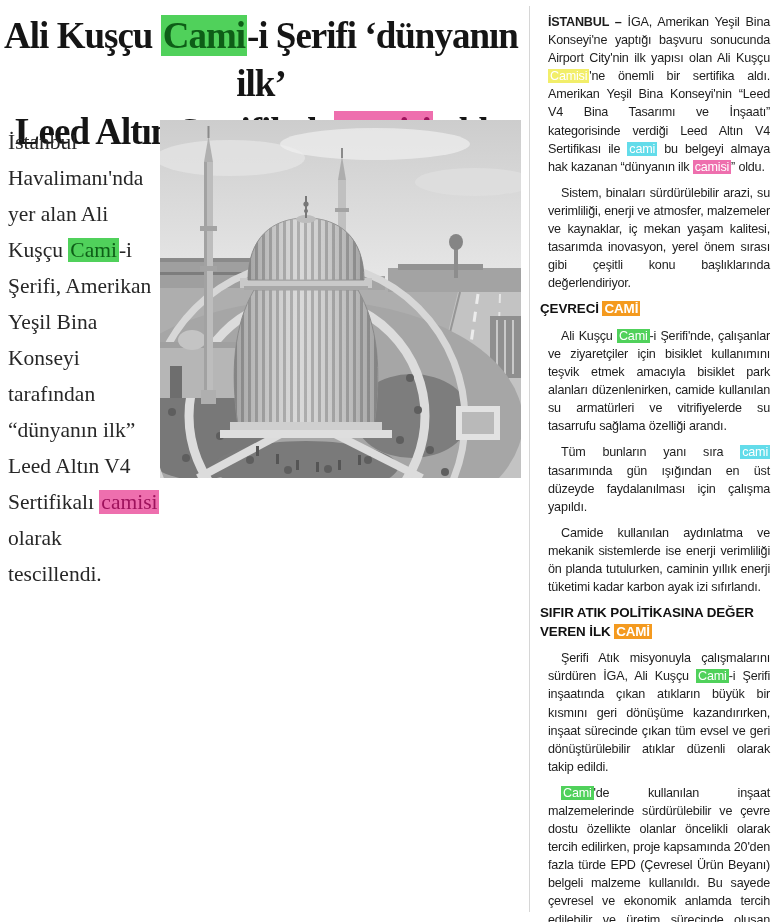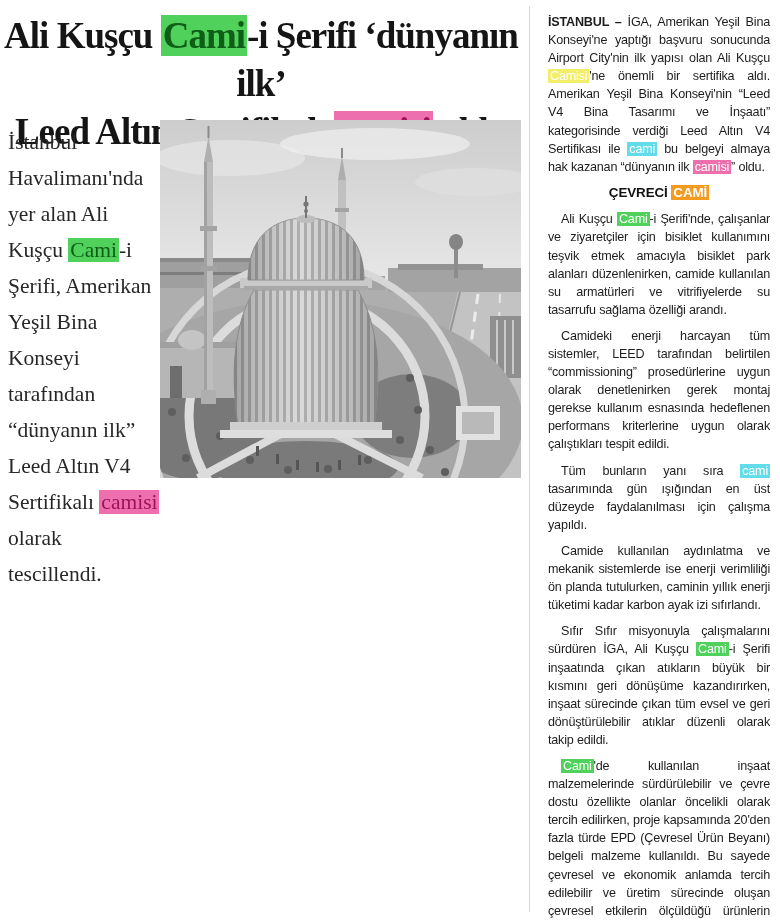--- a/index.html
+++ b/index.html
@@ -9,21 +9,21 @@
         font-family:"Liberation Serif",serif;font-weight:700;font-size:37px;line-height:48px;
         letter-spacing:-1px;color:#151515;}
   .lede{position:absolute;left:8px;top:124px;width:152px;
         font-family:"Liberation Serif",serif;font-size:21.5px;line-height:36px;color:#272727;}
   .photo{position:absolute;left:160px;top:120px;width:361px;height:358px;}
   .colrule{position:absolute;left:529px;top:6px;width:1px;height:906px;background:#d6d6d6;}
   .article{position:absolute;left:540px;top:5px;width:238px;font-size:12.6px;line-height:18.1px;
         text-align:justify;color:#1d1d1d;letter-spacing:-0.2px;}
   .para{margin:8px;text-indent:13px;}
   .para.first{text-indent:0;}
-  .subhead{font-weight:700;font-size:13.4px;line-height:18.5px;text-align:center;text-indent:0;
+  .subhead{font-weight:700;font-size:13.4px;line-height:18.5px;text-align:left;text-indent:0;
         letter-spacing:-0.1px;margin:1px 0 1px 0;color:#111;}
   .bold{font-weight:700;}
   .hl{padding:0 2px;}
   .hl-green{background:var(--green);color:var(--light);}
   .hl-cyan{background:var(--cyan);color:var(--light);}
   .hl-pink{background:var(--pink);color:var(--light);}
   .hl-yellow{background:var(--yellow);color:var(--light);}
   .hl-orange{background:var(--orange);color:var(--light);}
   .hl-green-head{background:var(--green);color:var(--green-dark);}
   .hl-pink-head{background:var(--pink);color:var(--pink-dark);}
@@ -153,22 +153,23 @@
       <rect x="40" y="106" width="17" height="5" fill="#a3a3a3"></rect>
       <rect x="40" y="146" width="17" height="5" fill="#a3a3a3"></rect>
       <rect x="41" y="270" width="15" height="14" fill="#afafaf"></rect>
     </svg>
   </div>
 
   <div class="colrule"></div>
 
   <div class="article">
       <p class="para first"><span class="bold">İSTANBUL – </span><span>İGA, Amerikan Yeşil Bina Konseyi'ne yaptığı başvuru sonucunda Airport City'nin ilk yapısı olan Ali Kuşçu </span><span class="hl hl-yellow">Camisi</span><span>'ne önemli bir sertifika aldı. Amerikan Yeşil Bina Konseyi'nin “Leed V4 Bina Tasarımı ve İnşaatı” kategorisinde verdiği Leed Altın V4 Sertifikası ile </span><span class="hl hl-cyan">cami</span><span> bu belgeyi almaya hak kazanan “dünyanın ilk </span><span class="hl hl-pink">camisi</span><span>” oldu.</span></p>
+      <p class="para"><span>Sistem, binaları sürdürülebilir arazi, su verimliliği, enerji ve atmosfer, malzemeler ve kaynaklar, iç mekan yaşam kalitesi, tasarımda inovasyon, yerel önem sırası gibi çeşitli konu başlıklarında değerlendiriyor.</span></p>
       <div class="subhead"><span>ÇEVRECİ </span><span class="hl hl-orange">CAMİ</span></div>
       <p class="para"><span>Ali Kuşçu </span><span class="hl hl-green">Cami</span><span>-i Şerifi'nde, çalışanlar ve ziyaretçiler için bisiklet kullanımını teşvik etmek amacıyla bisiklet park alanları düzenlenirken, camide kullanılan su armatürleri ve vitrifiyelerde su tasarrufu sağlama özelliği arandı.</span></p>
-      <p class="para"><span>Camideki enerji harcayan tüm sistemler, LEED tarafından belirtilen “commissioning” prosedürlerine uygun olarak denetlenirken gerek montaj gerekse kullanım esnasında hedeflenen performans kriterlerine uygun olarak çalıştıkları tespit edildi.</span></p>
       <p class="para"><span>Tüm bunların yanı sıra </span><span class="hl hl-cyan">cami</span><span> tasarımında gün ışığından en üst düzeyde faydalanılması için çalışma yapıldı.</span></p>
       <p class="para"><span>Camide kullanılan aydınlatma ve mekanik sistemlerde ise enerji verimliliği ön planda tutulurken, caminin yıllık enerji tüketimi kadar karbon ayak izi sıfırlandı.</span></p>
-      <p class="para"><span>Sıfır Sıfır misyonuyla çalışmalarını sürdüren İGA, Ali Kuşçu </span><span class="hl hl-green">Cami</span><span>-i Şerifi inşaatında çıkan atıkların büyük bir kısmını geri dönüşüme kazandırırken, inşaat sürecinde çıkan tüm evsel ve geri dönüştürülebilir atıklar düzenli olarak takip edildi.</span></p>
+      <div class="subhead"><span>SIFIR ATIK POLİTİKASINA DEĞER VEREN İLK </span><span class="hl hl-orange">CAMİ</span></div>
+      <p class="para"><span>Şerifi Atık misyonuyla çalışmalarını sürdüren İGA, Ali Kuşçu </span><span class="hl hl-green">Cami</span><span>-i Şerifi inşaatında çıkan atıkların büyük bir kısmını geri dönüşüme kazandırırken, inşaat sürecinde çıkan tüm evsel ve geri dönüştürülebilir atıklar düzenli olarak takip edildi.</span></p>
       <p class="para"><span class="hl hl-green">Cami</span><span>'de kullanılan inşaat malzemelerinde sürdürülebilir ve çevre dostu özellikte olanlar öncelikli olarak tercih edilirken, proje kapsamında 20'den fazla türde EPD (Çevresel Ürün Beyanı) belgeli malzeme kullanıldı. Bu sayede çevresel ve ekonomik anlamda tercih edilebilir ve üretim sürecinde oluşan çevresel etkilerin ölçüldüğü ürünlerin kullanımı teşvik edildi.</span></p>
     </div>
 
 </div>
 
 </body></html>

